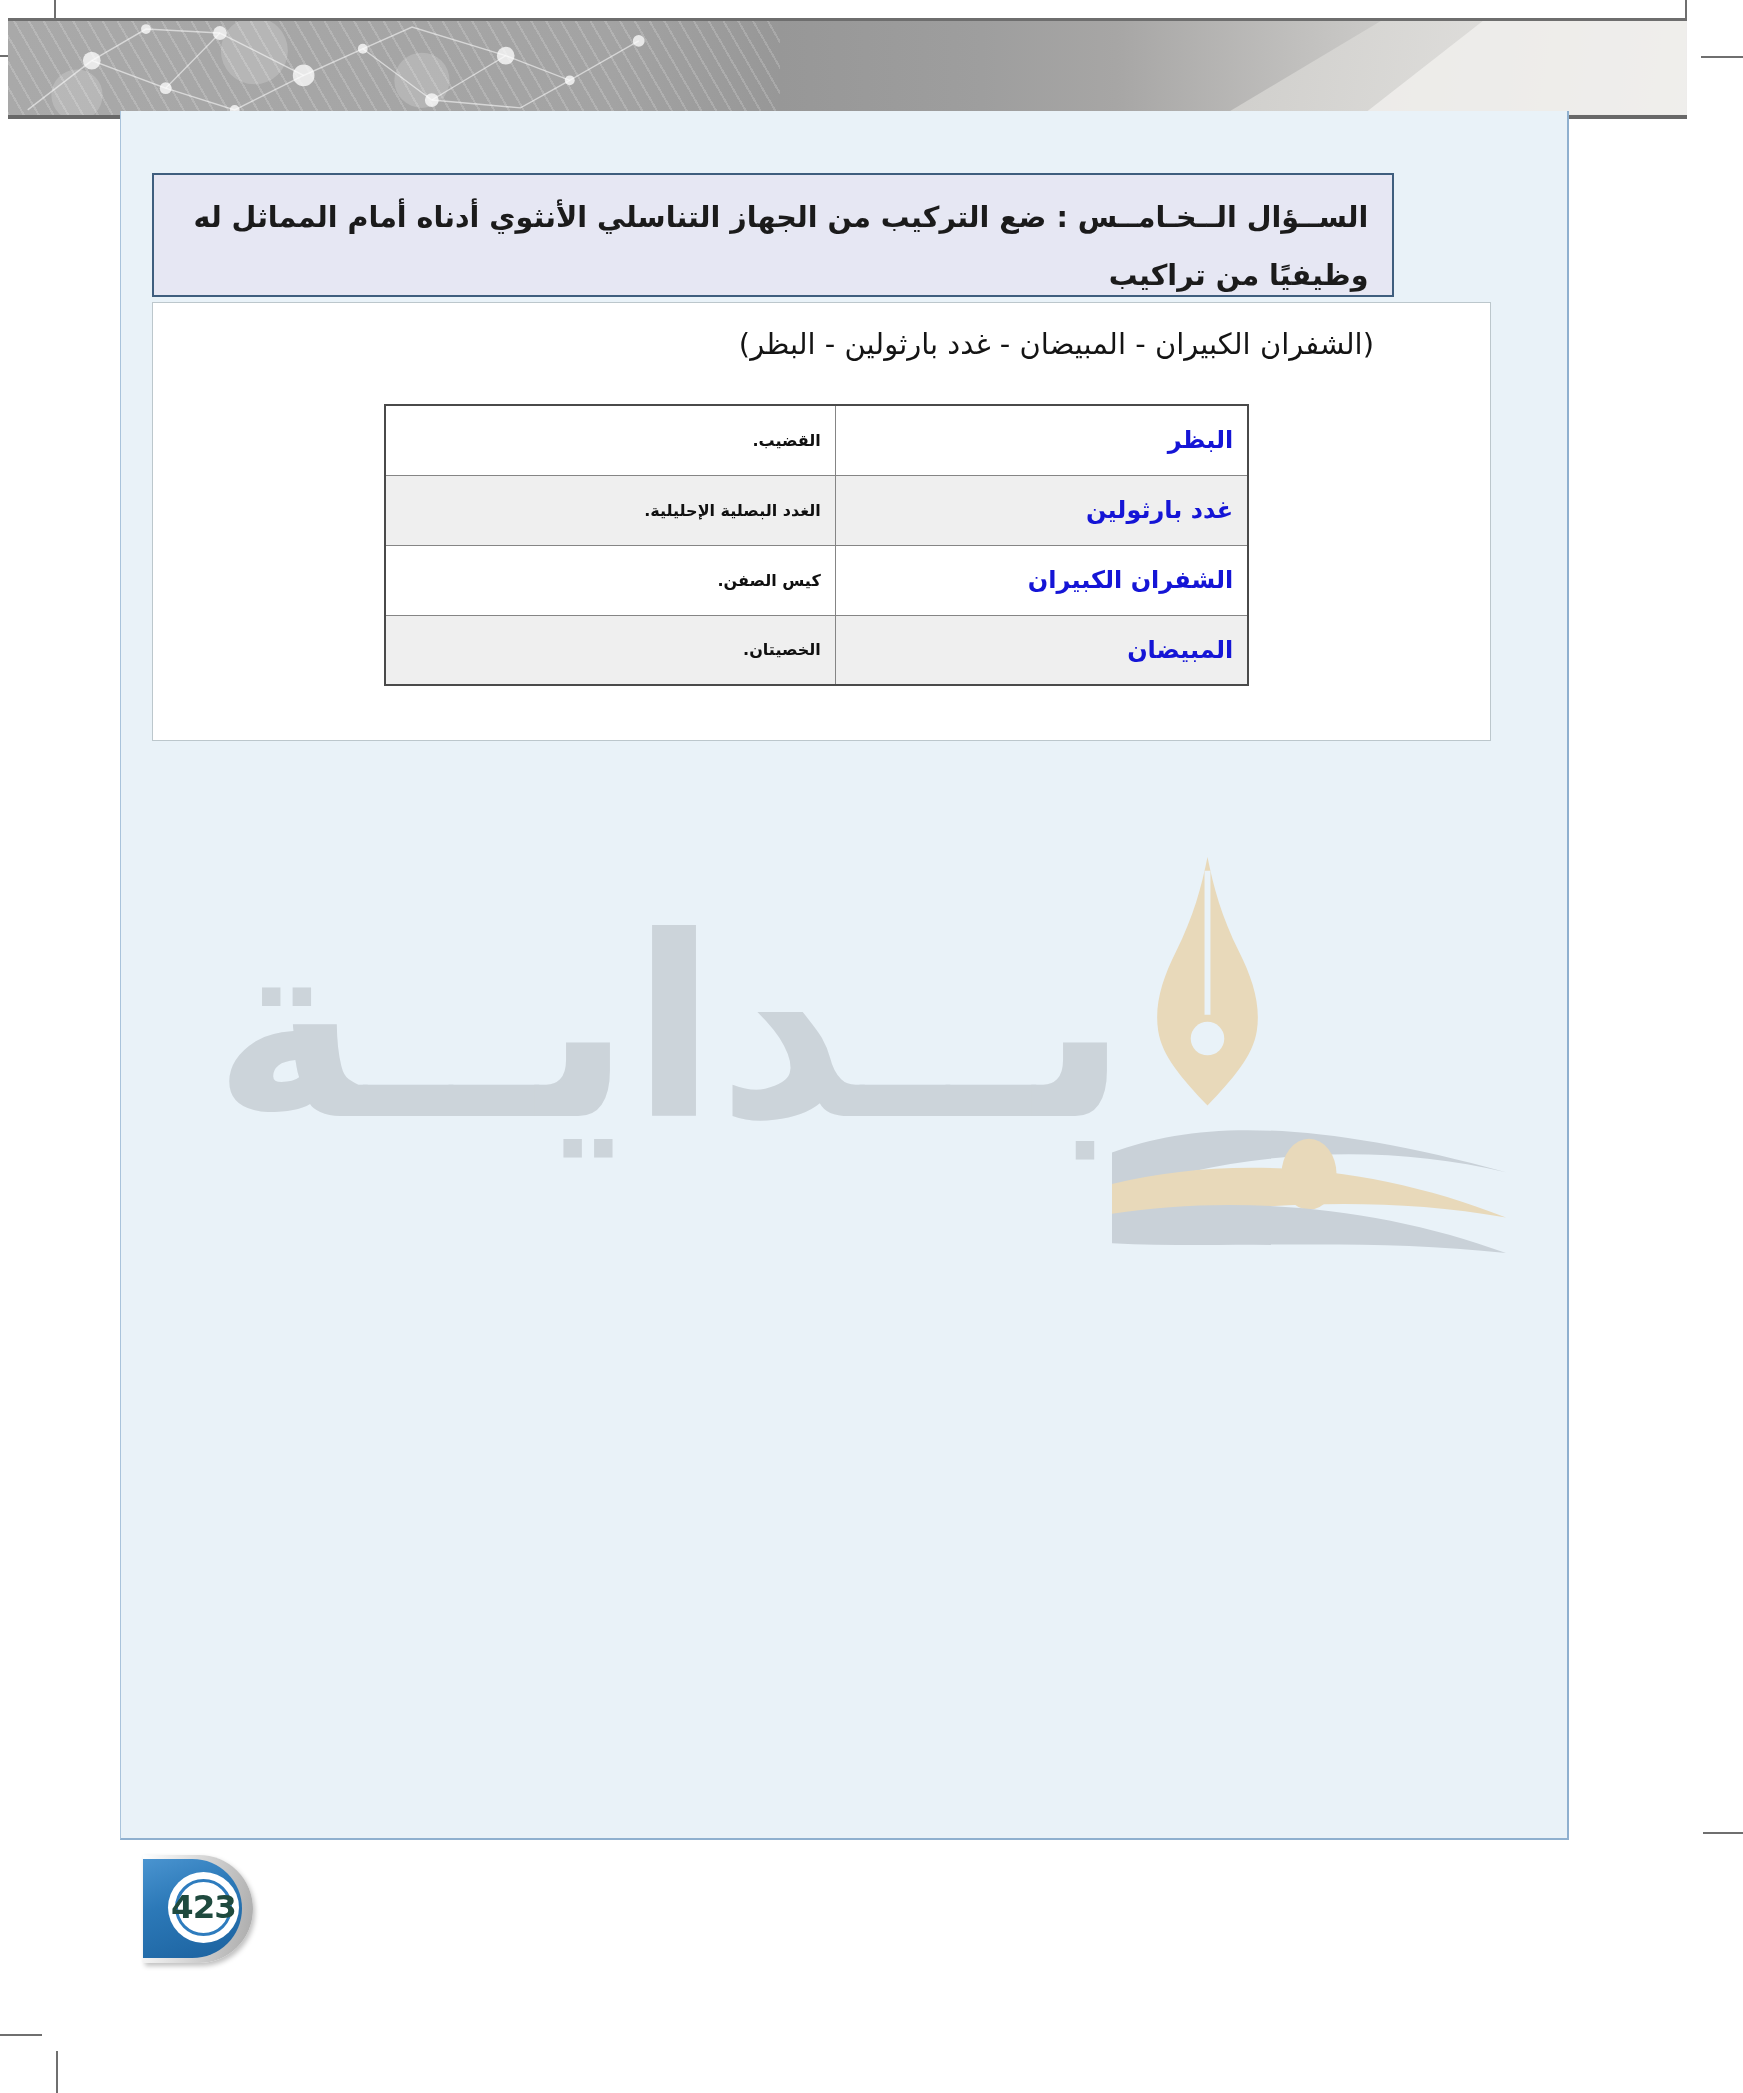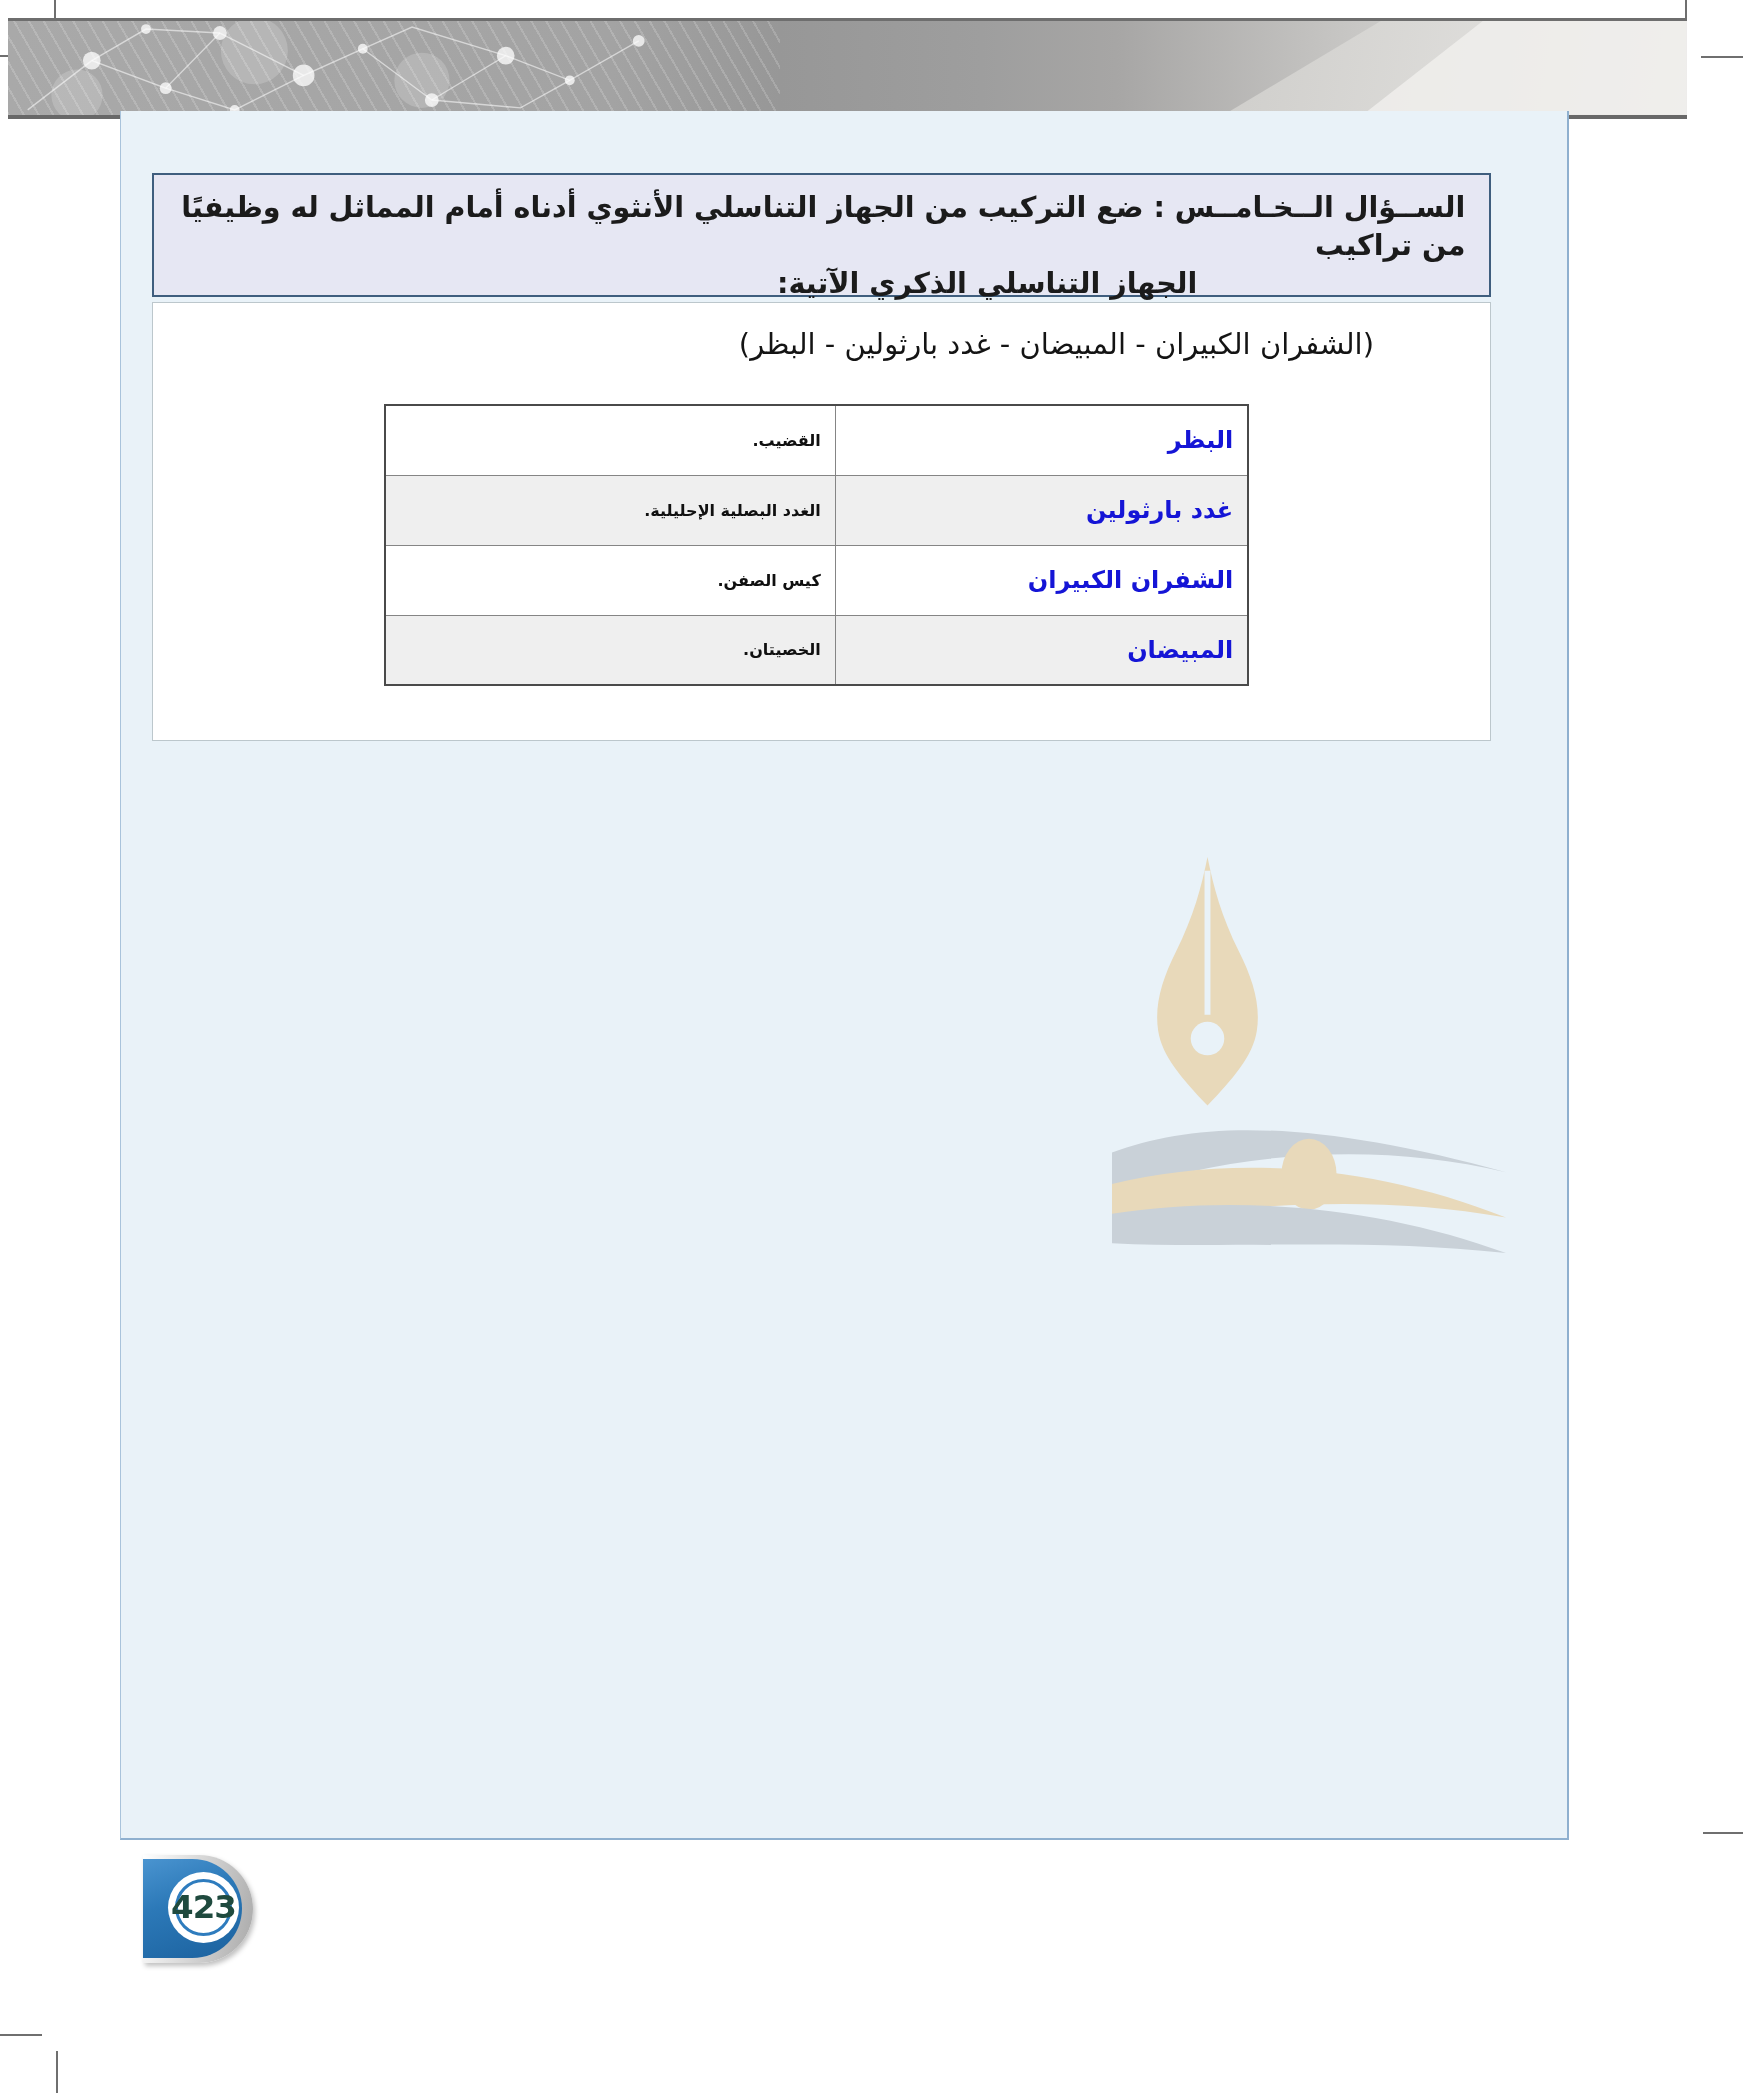--- a/index.html
+++ b/index.html
@@ -32,24 +32,24 @@
   }
   .banner svg{position:absolute;left:0;top:0;}
   
   .panel{
     position:absolute;left:120px;top:111px;width:1446px;height:1727px;
     background:#e9f2f8;
     border-left:1px solid #a9c3db;border-right:2px solid #8fb0cf;border-bottom:2px solid #8fb0cf;
   }
   
   .question-box{
-    position:absolute;left:152px;top:173px;width:1339px;height:124px;
+    position:absolute;left:152px;top:173px;width:1242px;height:124px;
     background:#e6e7f3;border:2px solid #3f5e7e;box-sizing:border-box;
     direction:rtl;text-align:right;color:#1b1b1b;
-    font-weight:bold;font-size:28.6px;line-height:38px;
+    font-weight:bold;font-size:28.6px;line-height:58px;
     padding:12.8px 23.6px 0 23.6px;
   }
   .question-box .q-line2{display:block;padding-right:268px;}
   
   .answer-box{
     position:absolute;left:152px;top:302px;width:1339px;height:439px;
     background:#ffffff;border:1px solid #bcc7cc;box-sizing:border-box;
   }
   .options-line{
     position:absolute;right:0;top:23.6px;width:100%;box-sizing:border-box;
@@ -146,20 +146,21 @@
       <circle cx="70" cy="75" r="26"></circle>
         <circle cx="250" cy="30" r="34"></circle>
         <circle cx="420" cy="60" r="28"></circle>
     </g>
   </svg>
 </div>
 
 <div class="panel"></div>
 
 <div class="watermark">
+  <div class="wm-brand">بــدايــة</div>
   <svg class="wm-nib" width="227" height="296" viewBox="0 0 230 300">
     <path d="M115 2 C121 32 129 62 147 98 C161 126 169 152 165 178 C161 204 141 226 115 254 C89 226 69 204 65 178 C61 152 69 126 83 98 C101 62 109 32 115 2 Z" fill="#e8d9ba"></path>
     <line x1="115" y1="16" x2="115" y2="162" stroke="#e9f2f8" stroke-width="6"></line>
     <circle cx="115" cy="186" r="17" fill="#e9f2f8"></circle>
   </svg>
   <svg class="wm-swoosh" width="394" height="158" viewBox="0 0 400 160">
     <path d="M0 42 C90 8 210 10 400 62 C265 30 120 42 0 84 Z" fill="#c9d1d8"></path>
     <path d="M0 74 C120 44 265 54 400 108 C255 82 110 98 0 114 Z" fill="#e8d9ba"></path>
     <ellipse cx="200" cy="64" rx="28" ry="36" fill="#e8d9ba"></ellipse>
     <path d="M0 104 C130 84 275 98 400 144 C255 128 120 140 0 134 Z" fill="#c9d1d8"></path>

